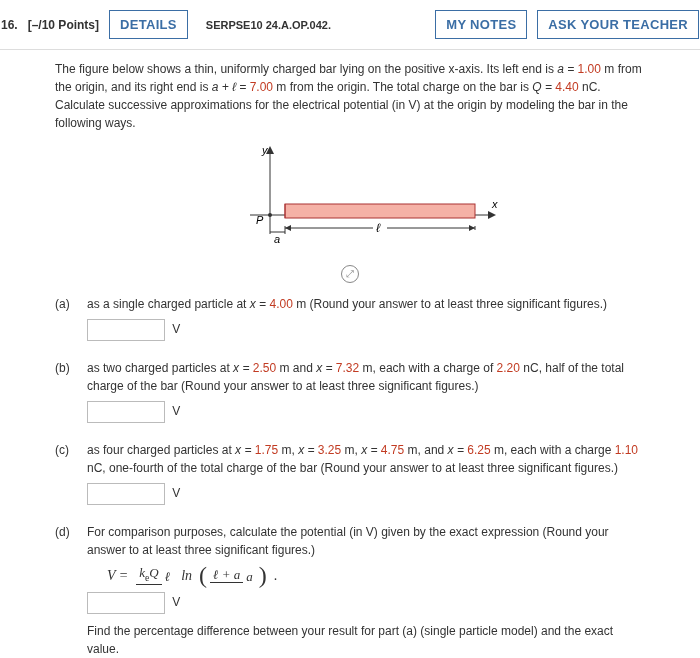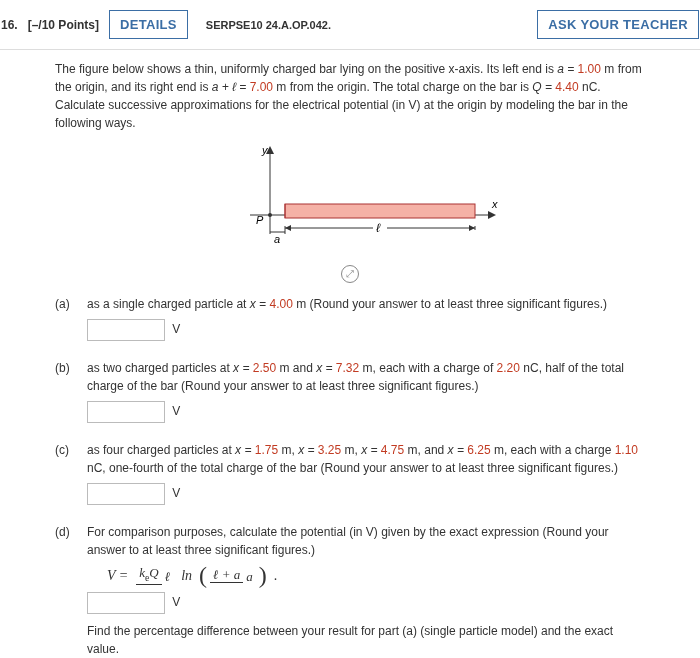--- a/index.html
+++ b/index.html
@@ -111,20 +111,21 @@
 </style>
 </head>
 <body>
 
 <div class="header">
   <span class="qnum">16.</span>
   <span style="font-weight:bold;">[–/10 Points]</span>
   <button class="btn">DETAILS</button>
   <span class="btn-plain">SERPSE10 24.A.OP.042.</span>
   <span class="spacer"></span>
+  <button class="btn">MY NOTES</button>
   <button class="btn">ASK YOUR TEACHER</button>
 </div>
 
 <div class="body">
 
   <div class="intro">
     <span>The figure below shows a thin, uniformly charged bar lying on the positive x-axis. Its left end is </span><i>a = </i><span class="red">1.00</span><span> m from the origin, and its right end is </span><i>a + ℓ = </i><span class="red">7.00</span><span> m from the origin. The total charge on the bar is </span><i>Q = </i><span class="red">4.40</span><span> nC. Calculate successive approximations for the electrical potential (in V) at the origin by modeling the bar in the following ways.</span>
   </div>
 
   <div class="figwrap">

